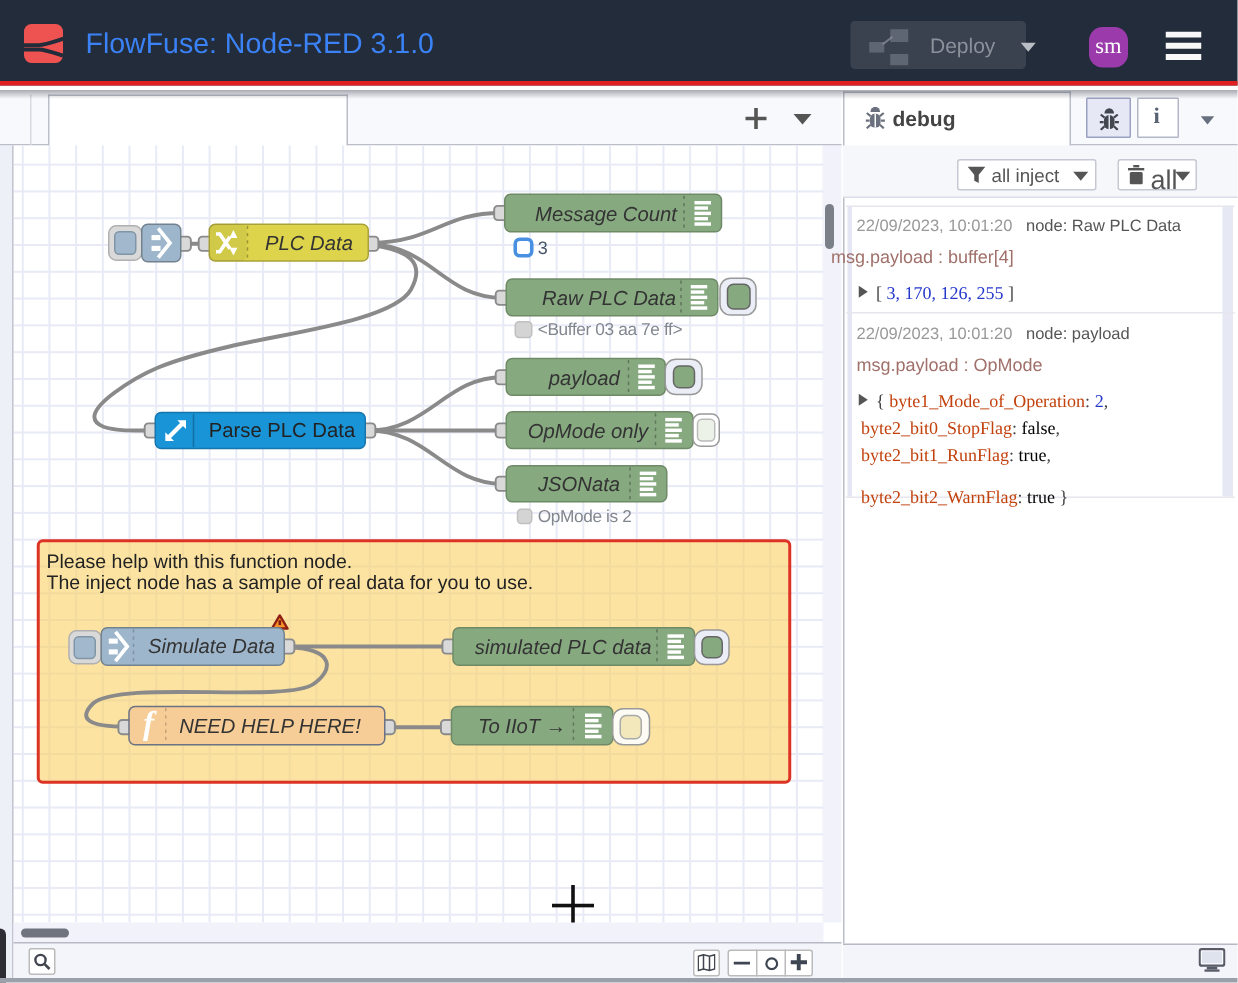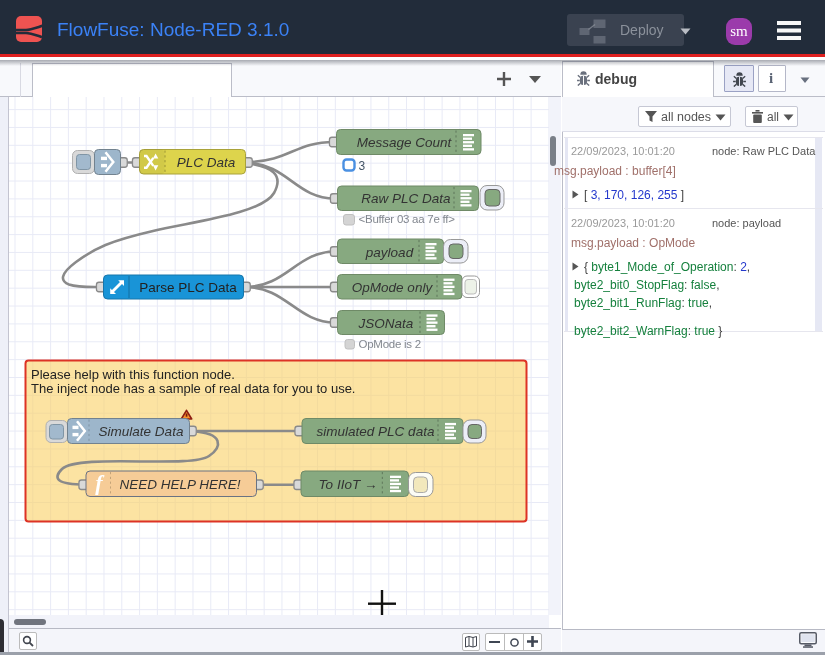--- a/index.html
+++ b/index.html
@@ -26,26 +26,26 @@
   #hsbthumb { position:absolute; left:14px; top:619px; width:32px; height:6px; background:#70747e; border-radius:3px; }
   #wsfooter { position:absolute; left:9px; top:628px; width:552px; height:24px; background:#f4f5fa; border-top:1px solid #b7b9c4; }
   #sidebar { position:absolute; left:562px; top:60px; width:264px; height:595px; background:#fff; border-left:1px solid #bbbdc8; }
   #sbtabbar { position:absolute; left:562px; top:60px; width:263px; height:37px; background:#f8f9fc; border-bottom:1px solid #bbbdc8; }
   #debugtab { position:absolute; left:562px; top:61px; width:152px; height:37px; background:#fff; border:1px solid #bbbdc8; border-bottom:none; }
   #sbtoolbar { position:absolute; left:562px; top:97px; width:263px; height:35px; background:#f6f7fb; border-bottom:1px solid #dcdde8; }
   .sbbtn { position:absolute; background:#fff; border:1px solid #c6c8d4; border-radius:2px; color:#555; font-size:12.5px; }
   #sbfooter { position:absolute; left:562px; top:629px; width:263px; height:23px; background:#f4f5fa; border-top:1px solid #b7b9c4; }
   #bottomedge { position:absolute; left:0; top:652px; width:825px; height:3px; background:#9ba0aa; }
   .ts { color:#999; font-size:11px; }
-  .nodename { color:#555; font-size:11px;margin-left:28px; }
+  .nodename { color:#555; font-size:11px; }
   .msgprop { color:#a0706a; font-size:12px; }
-  .mono { font-family:Liberation Sans, sans-serif; font-size:12px; color:#444; }
+  .mono { font-family:Liberation Serif, serif; font-size:12px; color:#444; }
   .num { color:#2438cc; }
-  .key { color:#15803d; }
-  .bool { color:#15803d; }
+  .key { color:#c2410c; }
+  .bool { color:#000000; }
   .sep { position:absolute; left:564px; width:259px; border-top:1px solid #e6e6ee; }
 </style>
 </head>
 <body>
 <div id="header"></div>
 <div id="title">FlowFuse: Node-RED 3.1.0</div>
 <div id="hdrshadow"></div>
 <div id="main"></div>
 <div id="tabbar"></div>
 <div id="flowtab">
@@ -278,33 +278,33 @@
 <div class="abs" style="left:758px;top:65px;width:28px;height:27px;background:#fff;border:1px solid #b4b7c8;border-radius:1px"></div>
 <div class="abs" style="left:769px;top:70px;font-size:15px;font-weight:bold;color:#596273;font-family:'Liberation Serif',serif">i</div>
 <svg class="abs" style="left:800px;top:77px" width="10" height="6.5" viewBox="0 0 10 6.5">
     <path d="M0.5,0.5 L5,6 L9.5,0.5 Z" fill="#68707f"></path>
   </svg>
 
 <div class="sbbtn" style="left:638px;top:106px;width:93px;height:21px"></div>
 <svg class="abs" style="left:645px;top:111px" width="12" height="11" viewBox="0 0 12 11">
     <path d="M0,0 H12 L7.5,5.5 V11 L4.5,9.5 V5.5 Z" fill="#555"></path>
   </svg>
-<div class="abs" style="left:661px;top:110px;font-size:12.5px;color:#555">all nodes</div>
+<div class="abs" style="left:661px;top:110px;font-size:12.5px;color:#555">all inject</div>
 <svg class="abs" style="left:715px;top:114px" width="11" height="7" viewBox="0 0 11 7">
     <path d="M0.5,0.5 L5.5,6.5 L10.5,0.5 Z" fill="#555"></path>
   </svg>
 <div class="sbbtn" style="left:745px;top:106px;width:53px;height:21px"></div>
 <svg class="abs" style="left:752px;top:110px" width="11" height="13" viewBox="0 0 11 13">
   <g fill="#555">
       <rect x="0" y="2" width="11" height="1.6"></rect>
       <rect x="3.5" y="0" width="4" height="1.6"></rect>
       <rect x="1.2" y="4.6" width="8.6" height="8.4" rx="1"></rect>
     </g>
 </svg>
-<div class="abs" style="left:767px;top:110px;font-size:12px;color:#555">all</div>
+<div class="abs" style="left:767px;top:110px;font-size:18px;color:#555">all</div>
 <svg class="abs" style="left:783px;top:114px" width="11" height="7" viewBox="0 0 11 7">
     <path d="M0.5,0.5 L5.5,6.5 L10.5,0.5 Z" fill="#555"></path>
   </svg>
 
 <div class="sep" style="top:137px"></div>
 <div class="abs" style="left:565px;top:138px;width:3px;height:193px;background:#e4e6f3"></div>
 <div class="abs" style="left:815px;top:138px;width:7px;height:193px;background:#e6e8f4"></div>
 <div class="sep" style="top:208px"></div>
 <div class="sep" style="top:331px"></div>
 <div class="abs ts" style="left:571px;top:145px">22/09/2023, 10:01:20</div>

